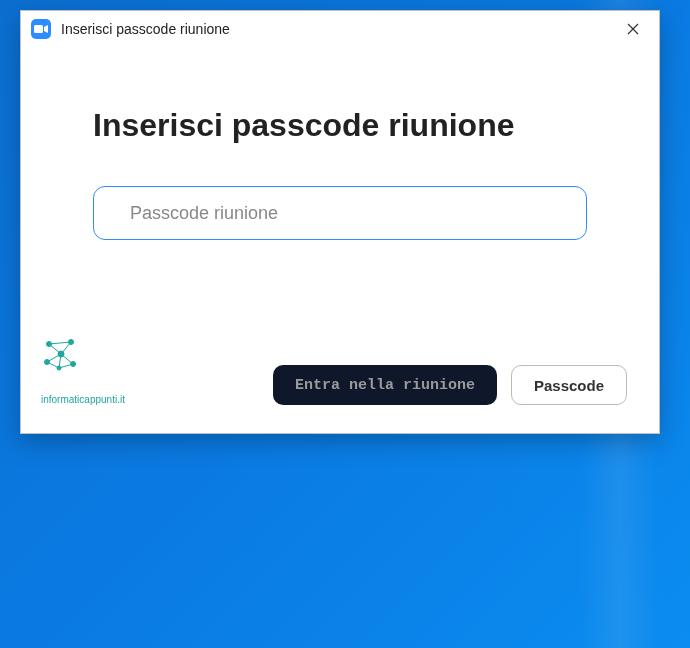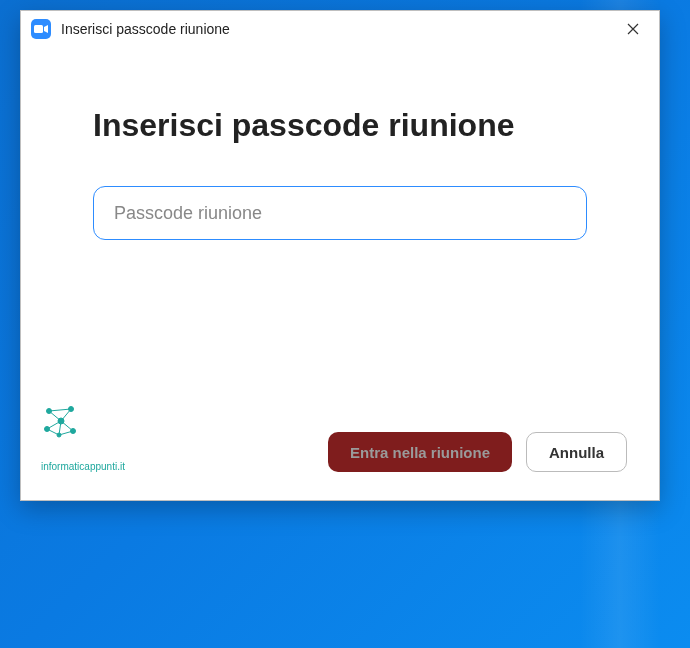--- a/index.html
+++ b/index.html
@@ -36,21 +36,21 @@
       bottom: 0;
       width: 80px;
       background: linear-gradient(90deg, transparent, rgba(255,255,255,0.08), transparent);
     }
     
     .dialog {
       position: absolute;
       top: 10px;
       left: 20px;
       width: 640px;
-      height: 491px;
+      height: 424px;
       background: #ffffff;
       border: 1px solid #bfbfbf;
       box-shadow: 0 8px 24px rgba(0,0,0,0.25);
       display: flex;
       flex-direction: column;
     }
     
     .titlebar {
       height: 36px;
       display: flex;
@@ -96,21 +96,21 @@
       font-weight: 700;
       color: #222;
       margin-bottom: 42px;
     }
     
     .passcode-input {
       width: 100%;
       height: 54px;
       border: 1.5px solid #2D8CFF;
       border-radius: 12px;
-      padding: 0 20px;
+      padding: 0 36px;
       font-size: 18px;
       color: #333;
       outline: none;
     }
     
     .passcode-input::placeholder {
       color: #888;
       font-size: 18px;
     }
     
@@ -147,23 +147,24 @@
       border-radius: 10px;
       font-size: 15px;
       font-weight: 600;
       cursor: pointer;
       display: flex;
       align-items: center;
       justify-content: center;
     }
     
     .btn-primary {
-      background: #7f1d1d;
+      background: #0f172a;
       color: #9a9a9a;
       border: none;
+      font-family: Liberation Mono, monospace;
     }
     
     .btn-secondary {
       background: #fff;
       color: #333;
       border: 1px solid #bbb;
     }
   </style>
 </head>
 <body>
@@ -208,16 +209,16 @@
           <line x1="32" y1="30" x2="20" y2="20" fill="none"></line>
           <line x1="18" y1="34" x2="20" y2="20" fill="none"></line>
           <line x1="8" y1="10" x2="30" y2="8" fill="none"></line>
           <line x1="6" y1="28" x2="18" y2="34" fill="none"></line>
           <line x1="32" y1="30" x2="18" y2="34" fill="none"></line>
         </g>
       </svg>
       <span class="watermark-text">informaticappunti.it</span>
     </div>
     <button class="btn btn-primary">Entra nella riunione</button>
-    <button class="btn btn-secondary">Annulla</button>
+    <button class="btn btn-secondary">Passcode</button>
   </div>
 
 </div>
 
 </body></html>

